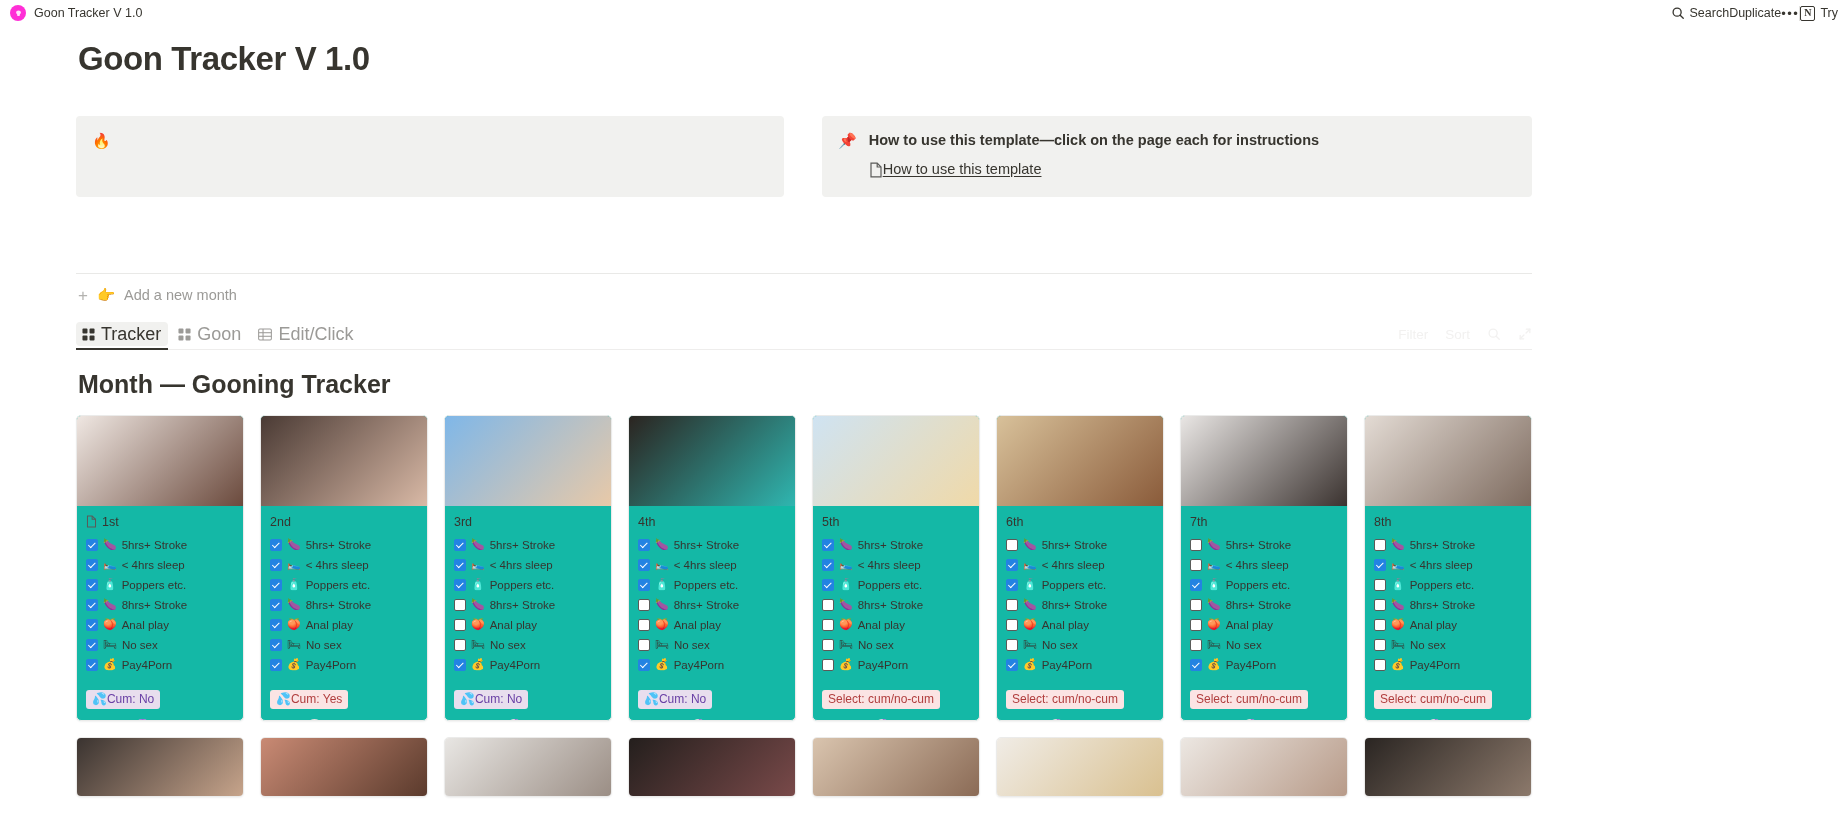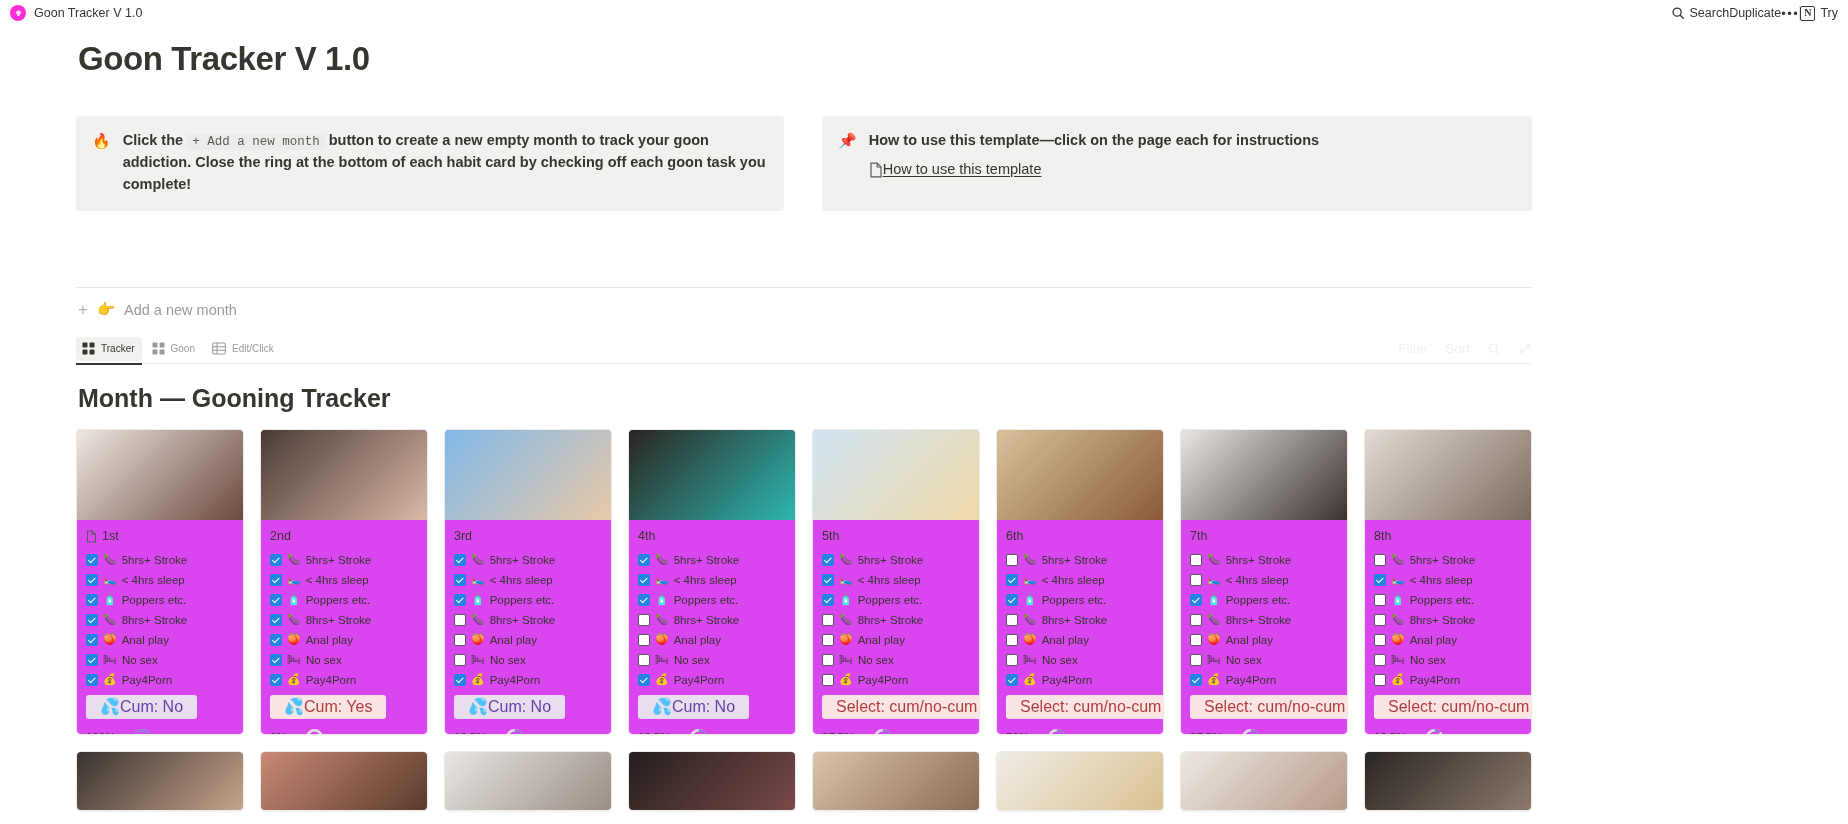--- a/index.html
+++ b/index.html
@@ -108,21 +108,21 @@
   .tabs-row {
     margin: 16px 0 0 76px;
     width: 1456px;
     display: flex; align-items: center;
     border-bottom: 1px solid #eeedec;
     height: 30px;
     position: relative;
   }
   .tab {
     display: flex; align-items: center; gap: 6px;
-    font-size: 10px;
+    font-size: 18px;
     padding: 3px 7px 3px 6px;
     border-radius: 4px;
     color: #9b9a97;
     height: 24px;
     position: relative;
     margin-right: 4px;
   }
   .tab.active { color: #37352f; background: #f1f1ef; font-weight: 500; }
   .tab.active::after {
     content: ""; position: absolute; left: 0; right: 0; bottom: -4px;
@@ -140,21 +140,21 @@
     font-size: 25px; font-weight: bold; color: #37352f;
   }
   .cards {
     margin: 16px 0 0 76px;
     display: grid;
     grid-template-columns: repeat(8, 168px);
     gap: 16px;
     width: 1472px;
   }
   .card {
-    background: #d946ef;
+    background: #14b8a6;
     border: 1px solid #ebebea;
     border-radius: 5px;
     box-shadow: 0 1px 2px rgba(15,15,15,0.06);
     overflow: hidden;
     height: 306px;
   }
   .card-img { width: 100%; height: 90px; display: block; }
   .card-body { padding: 8px 9px 8px 9px; }
   .card-title {
     font-size: 12.5px; color: #37352f;
@@ -175,24 +175,24 @@
   }
   .cb.on { background: #2383e2; border-color: #2383e2; }
   .cb.on::after {
     content: ""; width: 6px; height: 3px;
     border-left: 1.6px solid #fff; border-bottom: 1.6px solid #fff;
     transform: rotate(-45deg) translate(0px, -1px);
   }
   .p-emoji { font-size: 11px; flex: none; line-height: 1; }
   .badge {
     display: inline-block;
-    font-size: 16px;
+    font-size: 12px;
     border-radius: 3px;
-    padding: 2px 14px;
-    margin-top: 5px;
+    padding: 2px 6px;
+    margin-top: 15px;
     white-space: nowrap;
     line-height: 1.25;
   }
   .badge.purple { background: #e8deee; color: #6940a5; }
   .badge.pink   { background: #fbe4e4; color: #b13e3e; }
   .pct-row { display: flex; align-items: center; gap: 18px; margin-top: 9px; }
   .pct { font-size: 11.5px; color: #37352f; }
   .ring { width: 19px; height: 19px; flex: none; }
 
   
@@ -247,25 +247,20 @@
 </div>
 
 <div class="page">
 
   <div class="page-title">Goon Tracker V 1.0</div>
 
   <div class="callout-row">
 
     <div class="callout c1">
       <span class="callout-emoji">🔥</span>
-      <div class="callout-body">
-        <span>Click the</span>
-        <span class="code-chip">+ Add a new month</span>
-        <span>button to create a new empty month to track your goon addiction. Close the ring at the bottom of each habit card by checking off each goon task you complete!</span>
-      </div>
     </div>
 
     <div class="callout c2">
       <span class="callout-emoji">📌</span>
       <div>
         <div class="callout-body">How to use this template—click on the page each for instructions</div>
         <div class="subline">
           <span class="doc-icon">
             <svg width="14" height="16" viewBox="0 0 14 16" fill="none" stroke="#5a5a58" stroke-width="1.2">
               <path d="M2 1.2h6.2L12 5v9.8H2z"></path>

